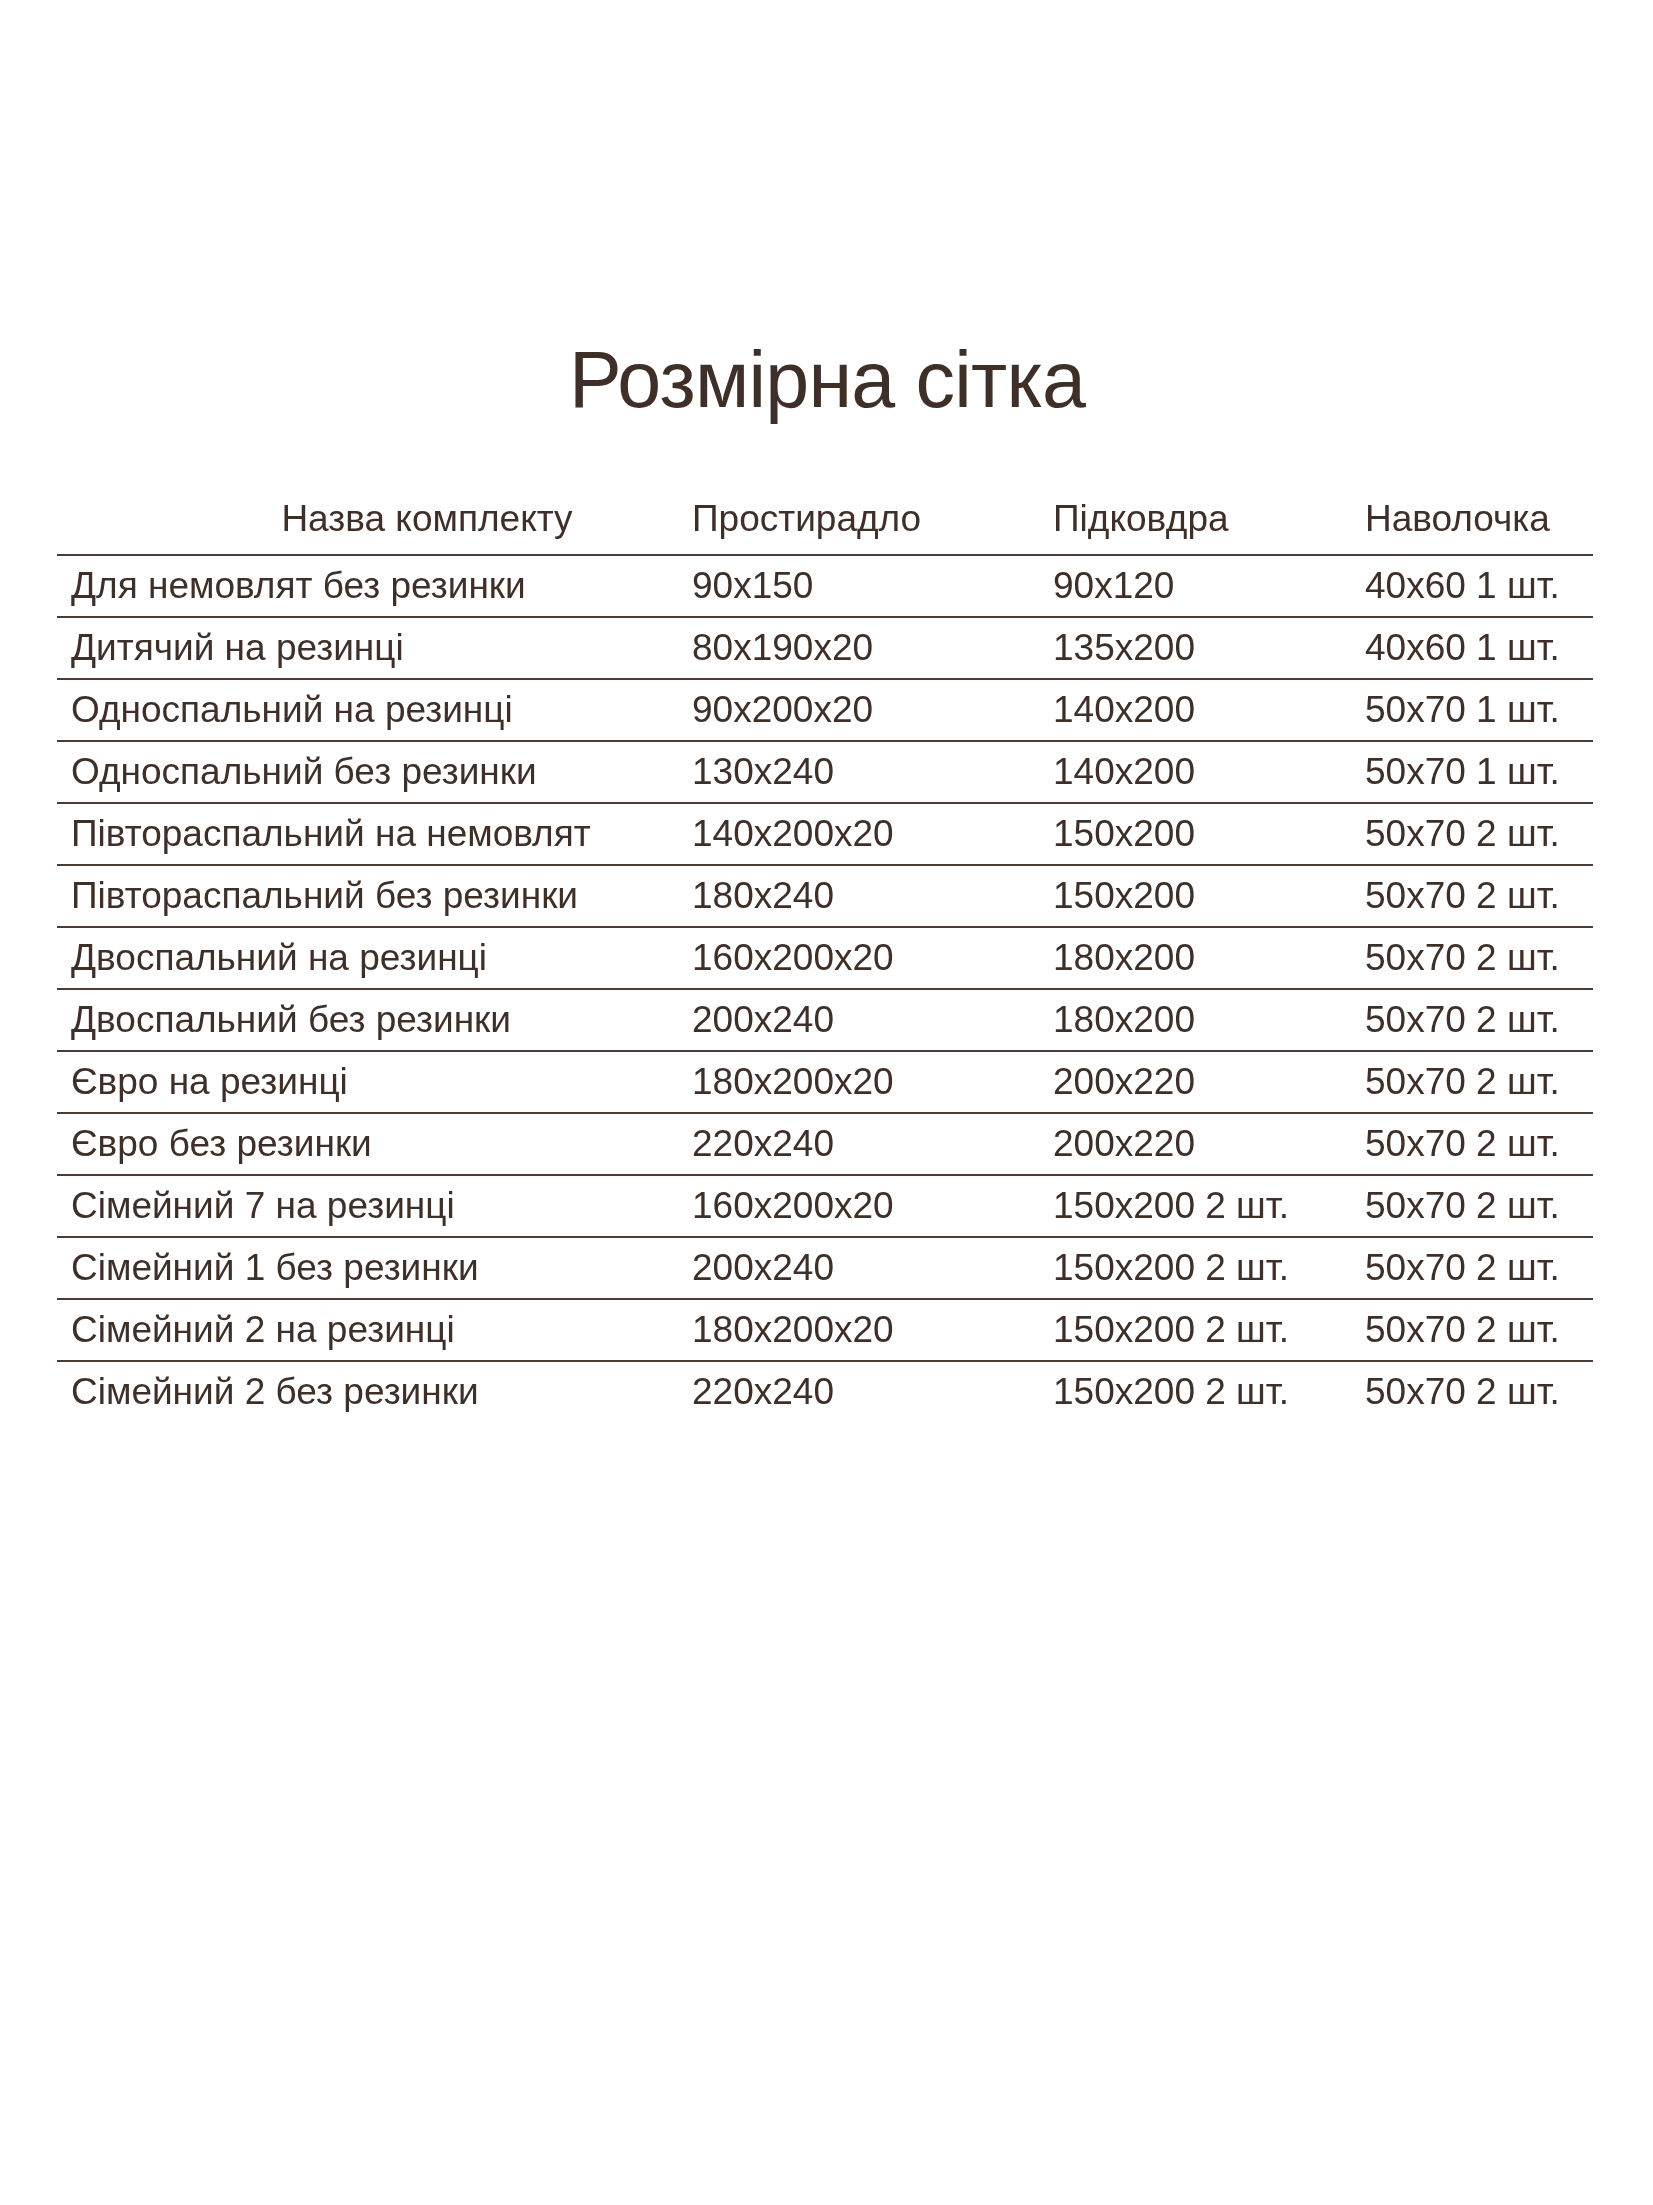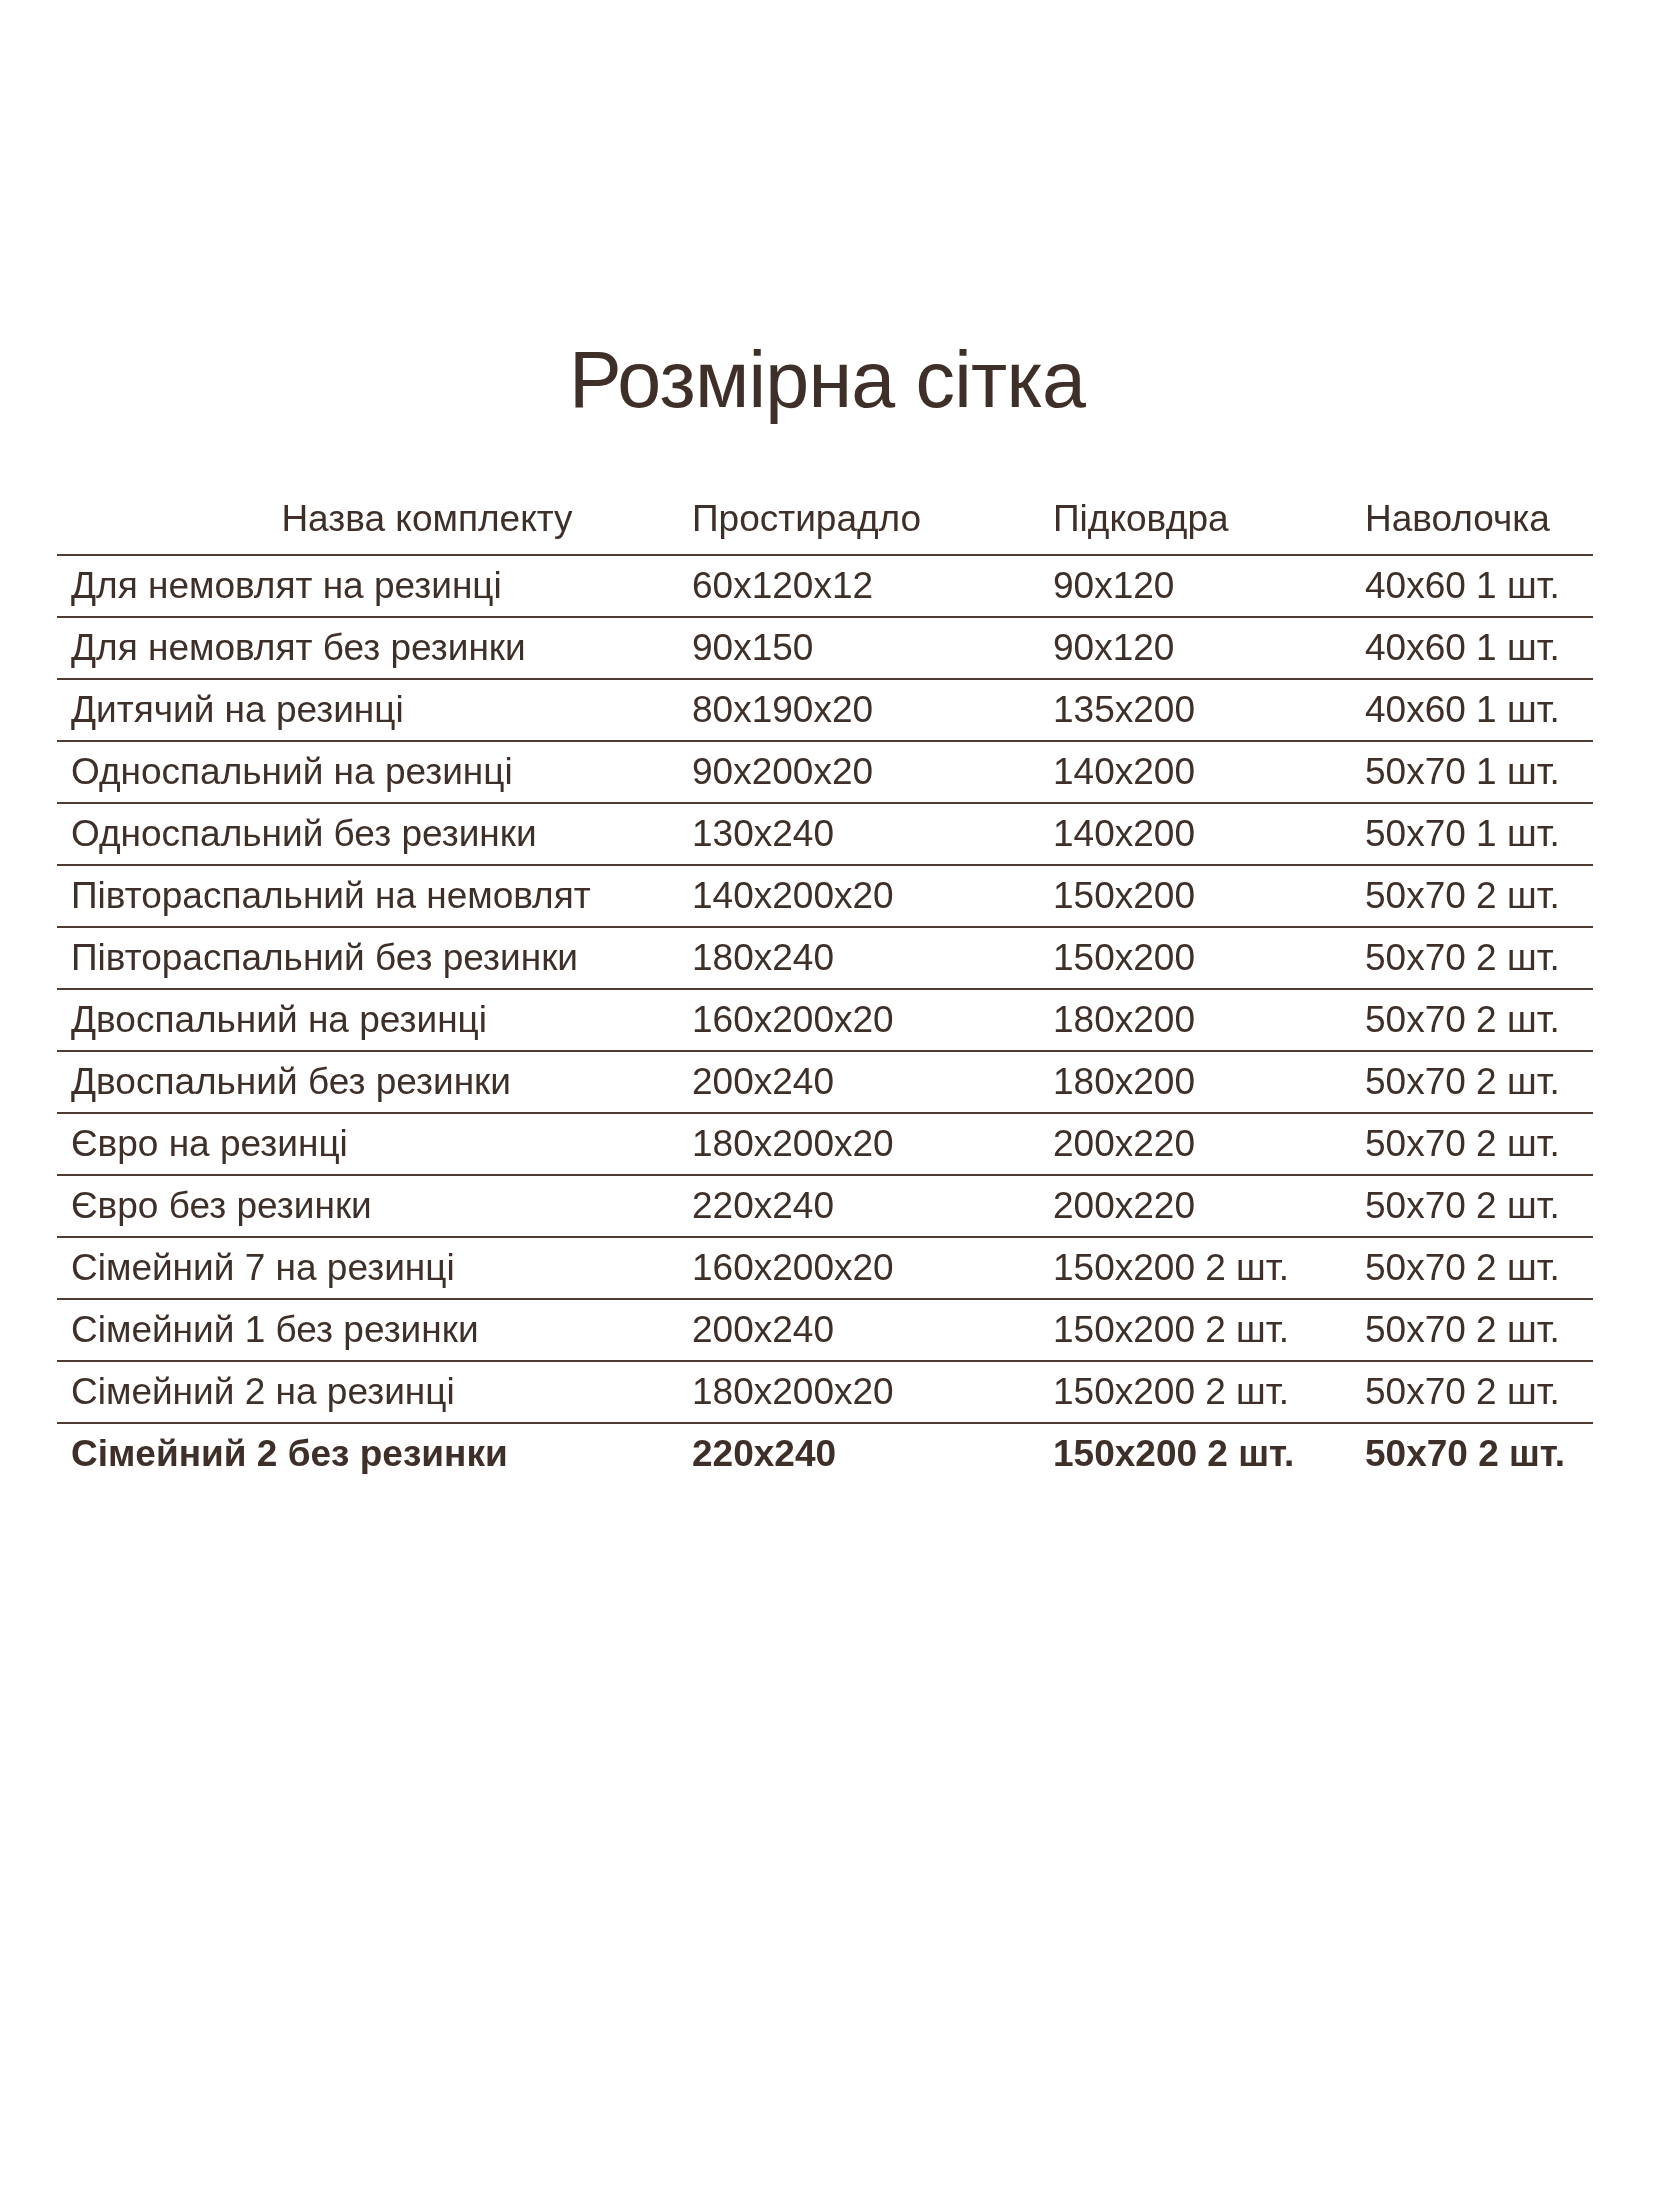--- a/index.html
+++ b/index.html
@@ -53,21 +53,20 @@
   }
   .size-table tbody td {
     height: 60px;
     border-bottom: 2.5px solid #4e3c34;
   }
   .size-table tbody td.d1 {
     padding-left: 14px;
   }
   .size-table tbody tr:last-child td {
     border-bottom: none;
-    font-weight: bold;
   }
 </style>
 </head>
 <body>
 
 <h1 class="page-title">Розмірна сітка</h1>
 
 <table class="size-table">
   <colgroup>
     <col class="c1">
@@ -77,26 +76,20 @@
   </colgroup>
   <thead>
     <tr>
       <th class="h1">Назва комплекту</th>
       <th class="h2">Простирадло</th>
       <th class="h3">Підковдра</th>
       <th class="h4">Наволочка</th>
     </tr>
   </thead>
   <tbody id="size-table-body">
-      <tr>
-        <td class="d1">Для немовлят на резинці</td>
-        <td class="d2">60х120х12</td>
-        <td class="d3">90х120</td>
-        <td class="d4">40х60 1 шт.</td>
-      </tr>
       <tr>
         <td class="d1">Для немовлят без резинки</td>
         <td class="d2">90х150</td>
         <td class="d3">90х120</td>
         <td class="d4">40х60 1 шт.</td>
       </tr>
       <tr>
         <td class="d1">Дитячий на резинці</td>
         <td class="d2">80х190х20</td>
         <td class="d3">135х200</td>

